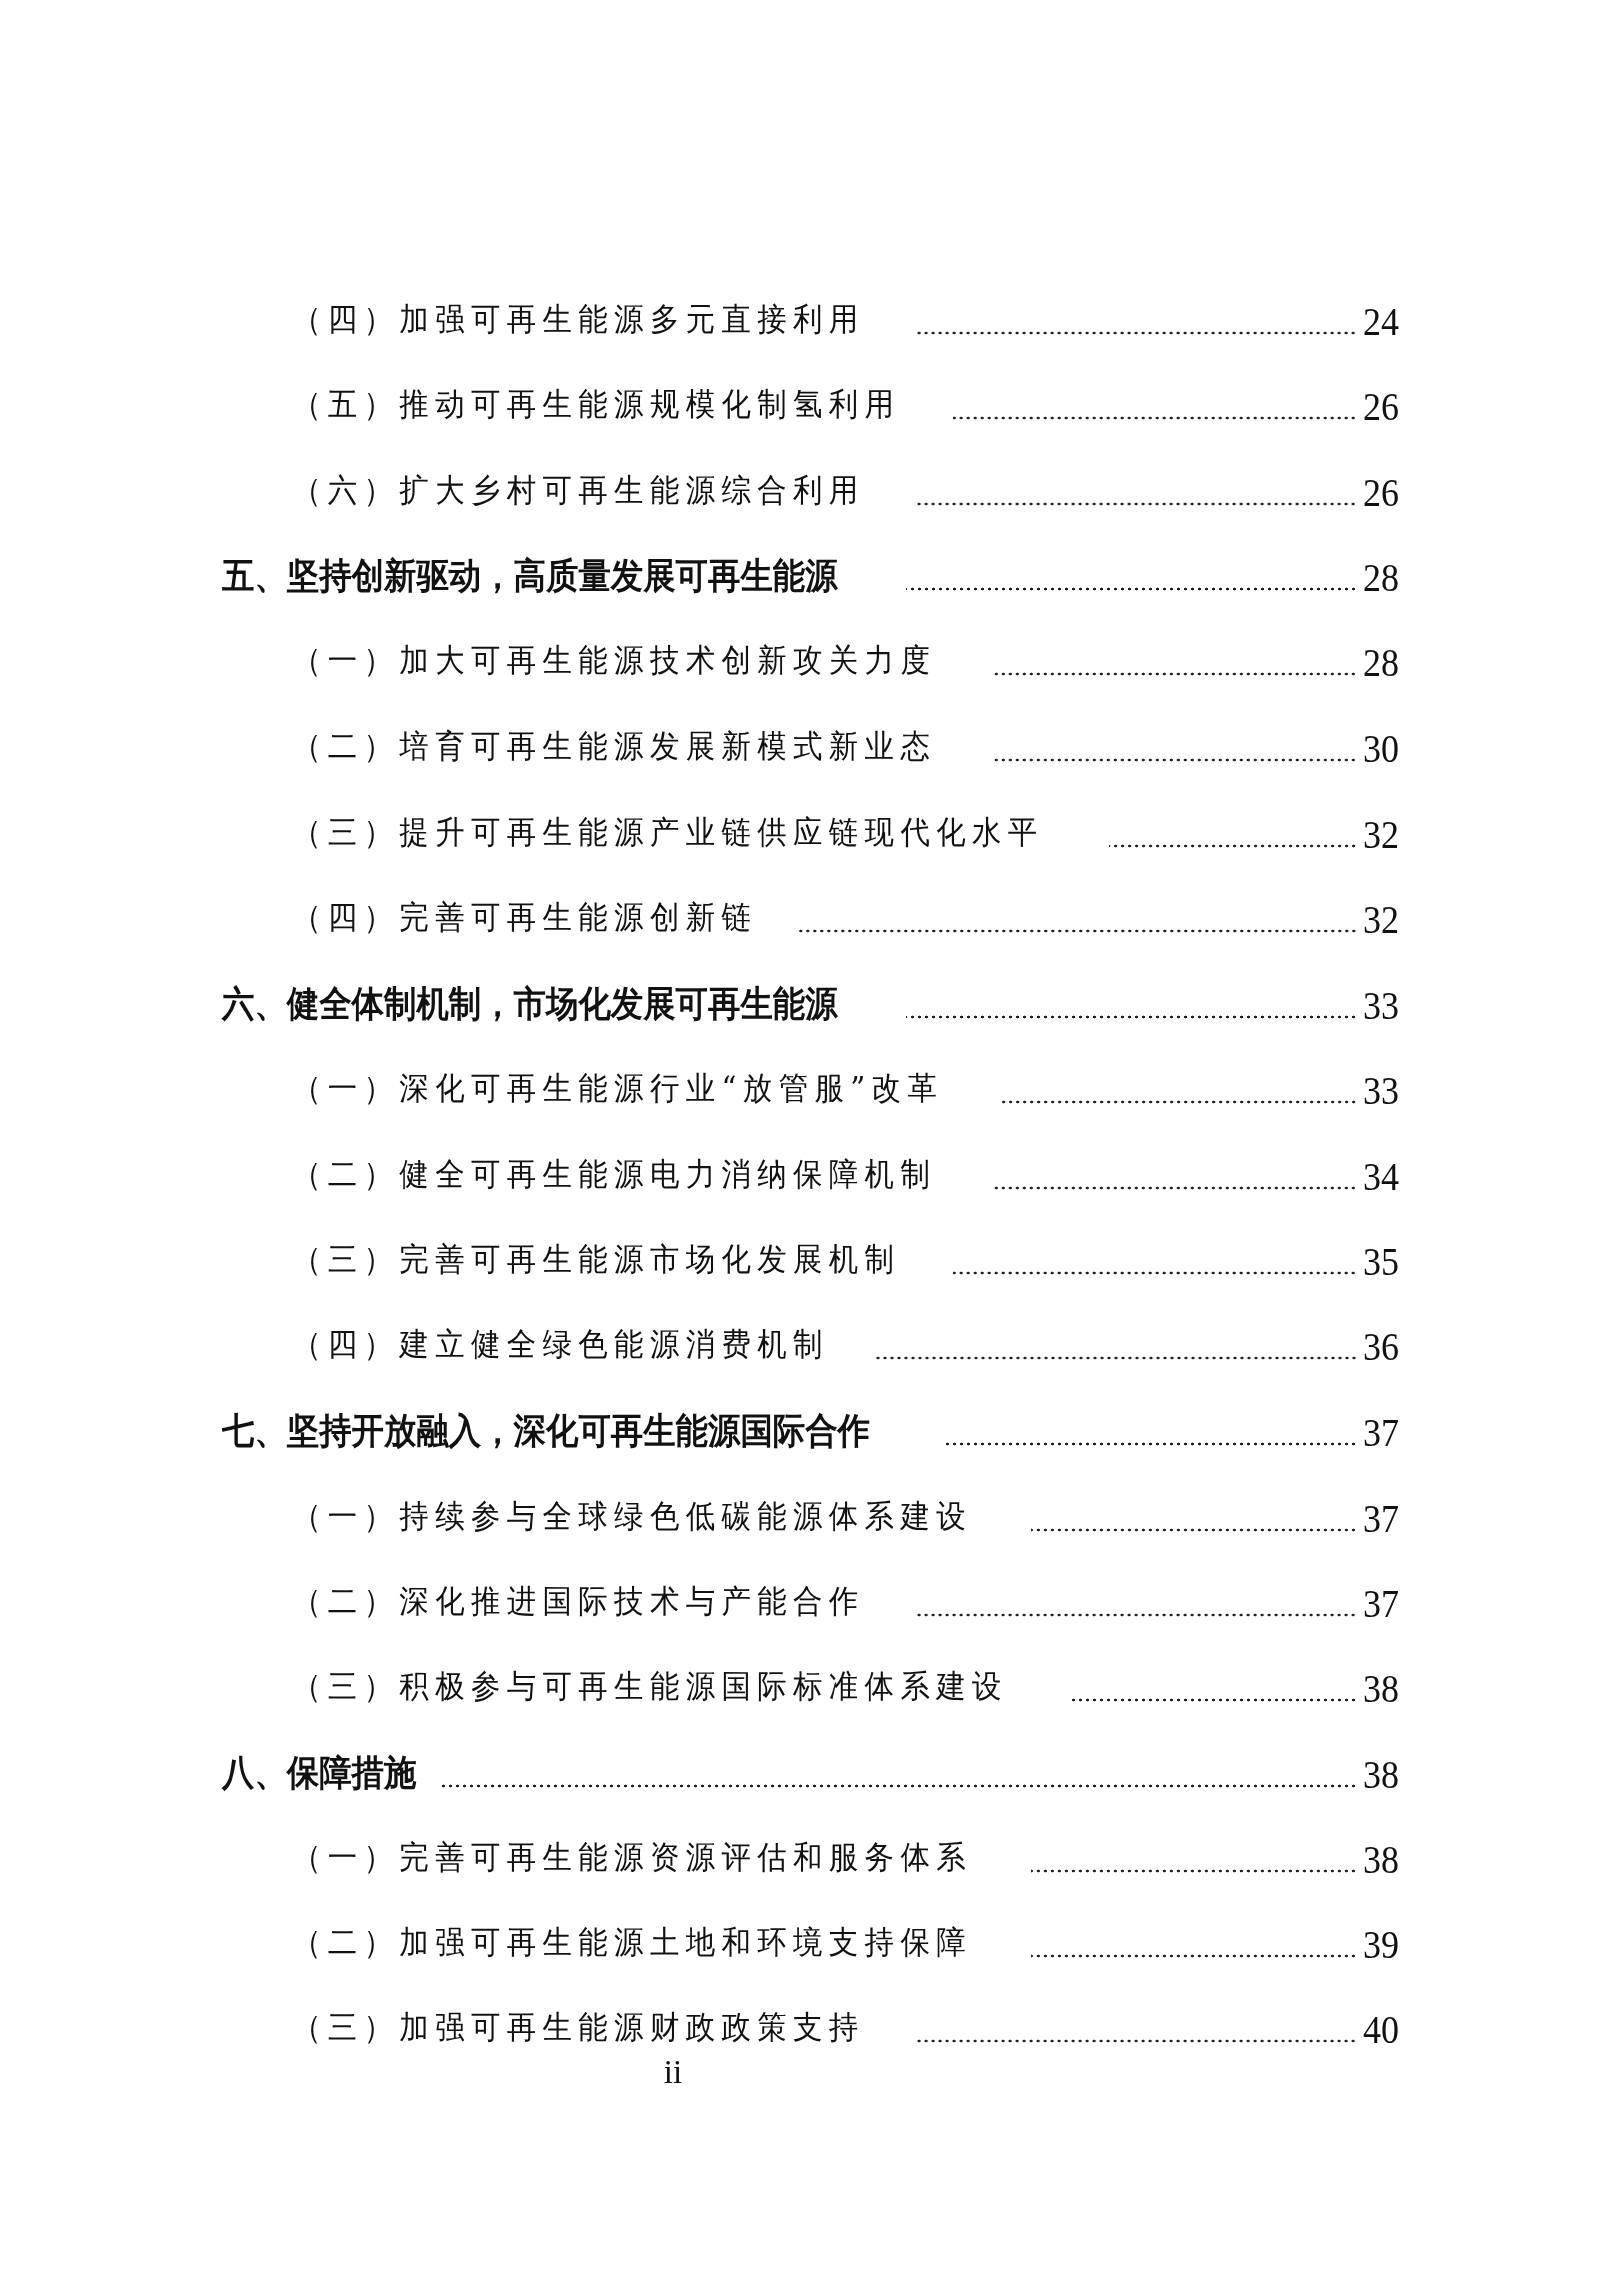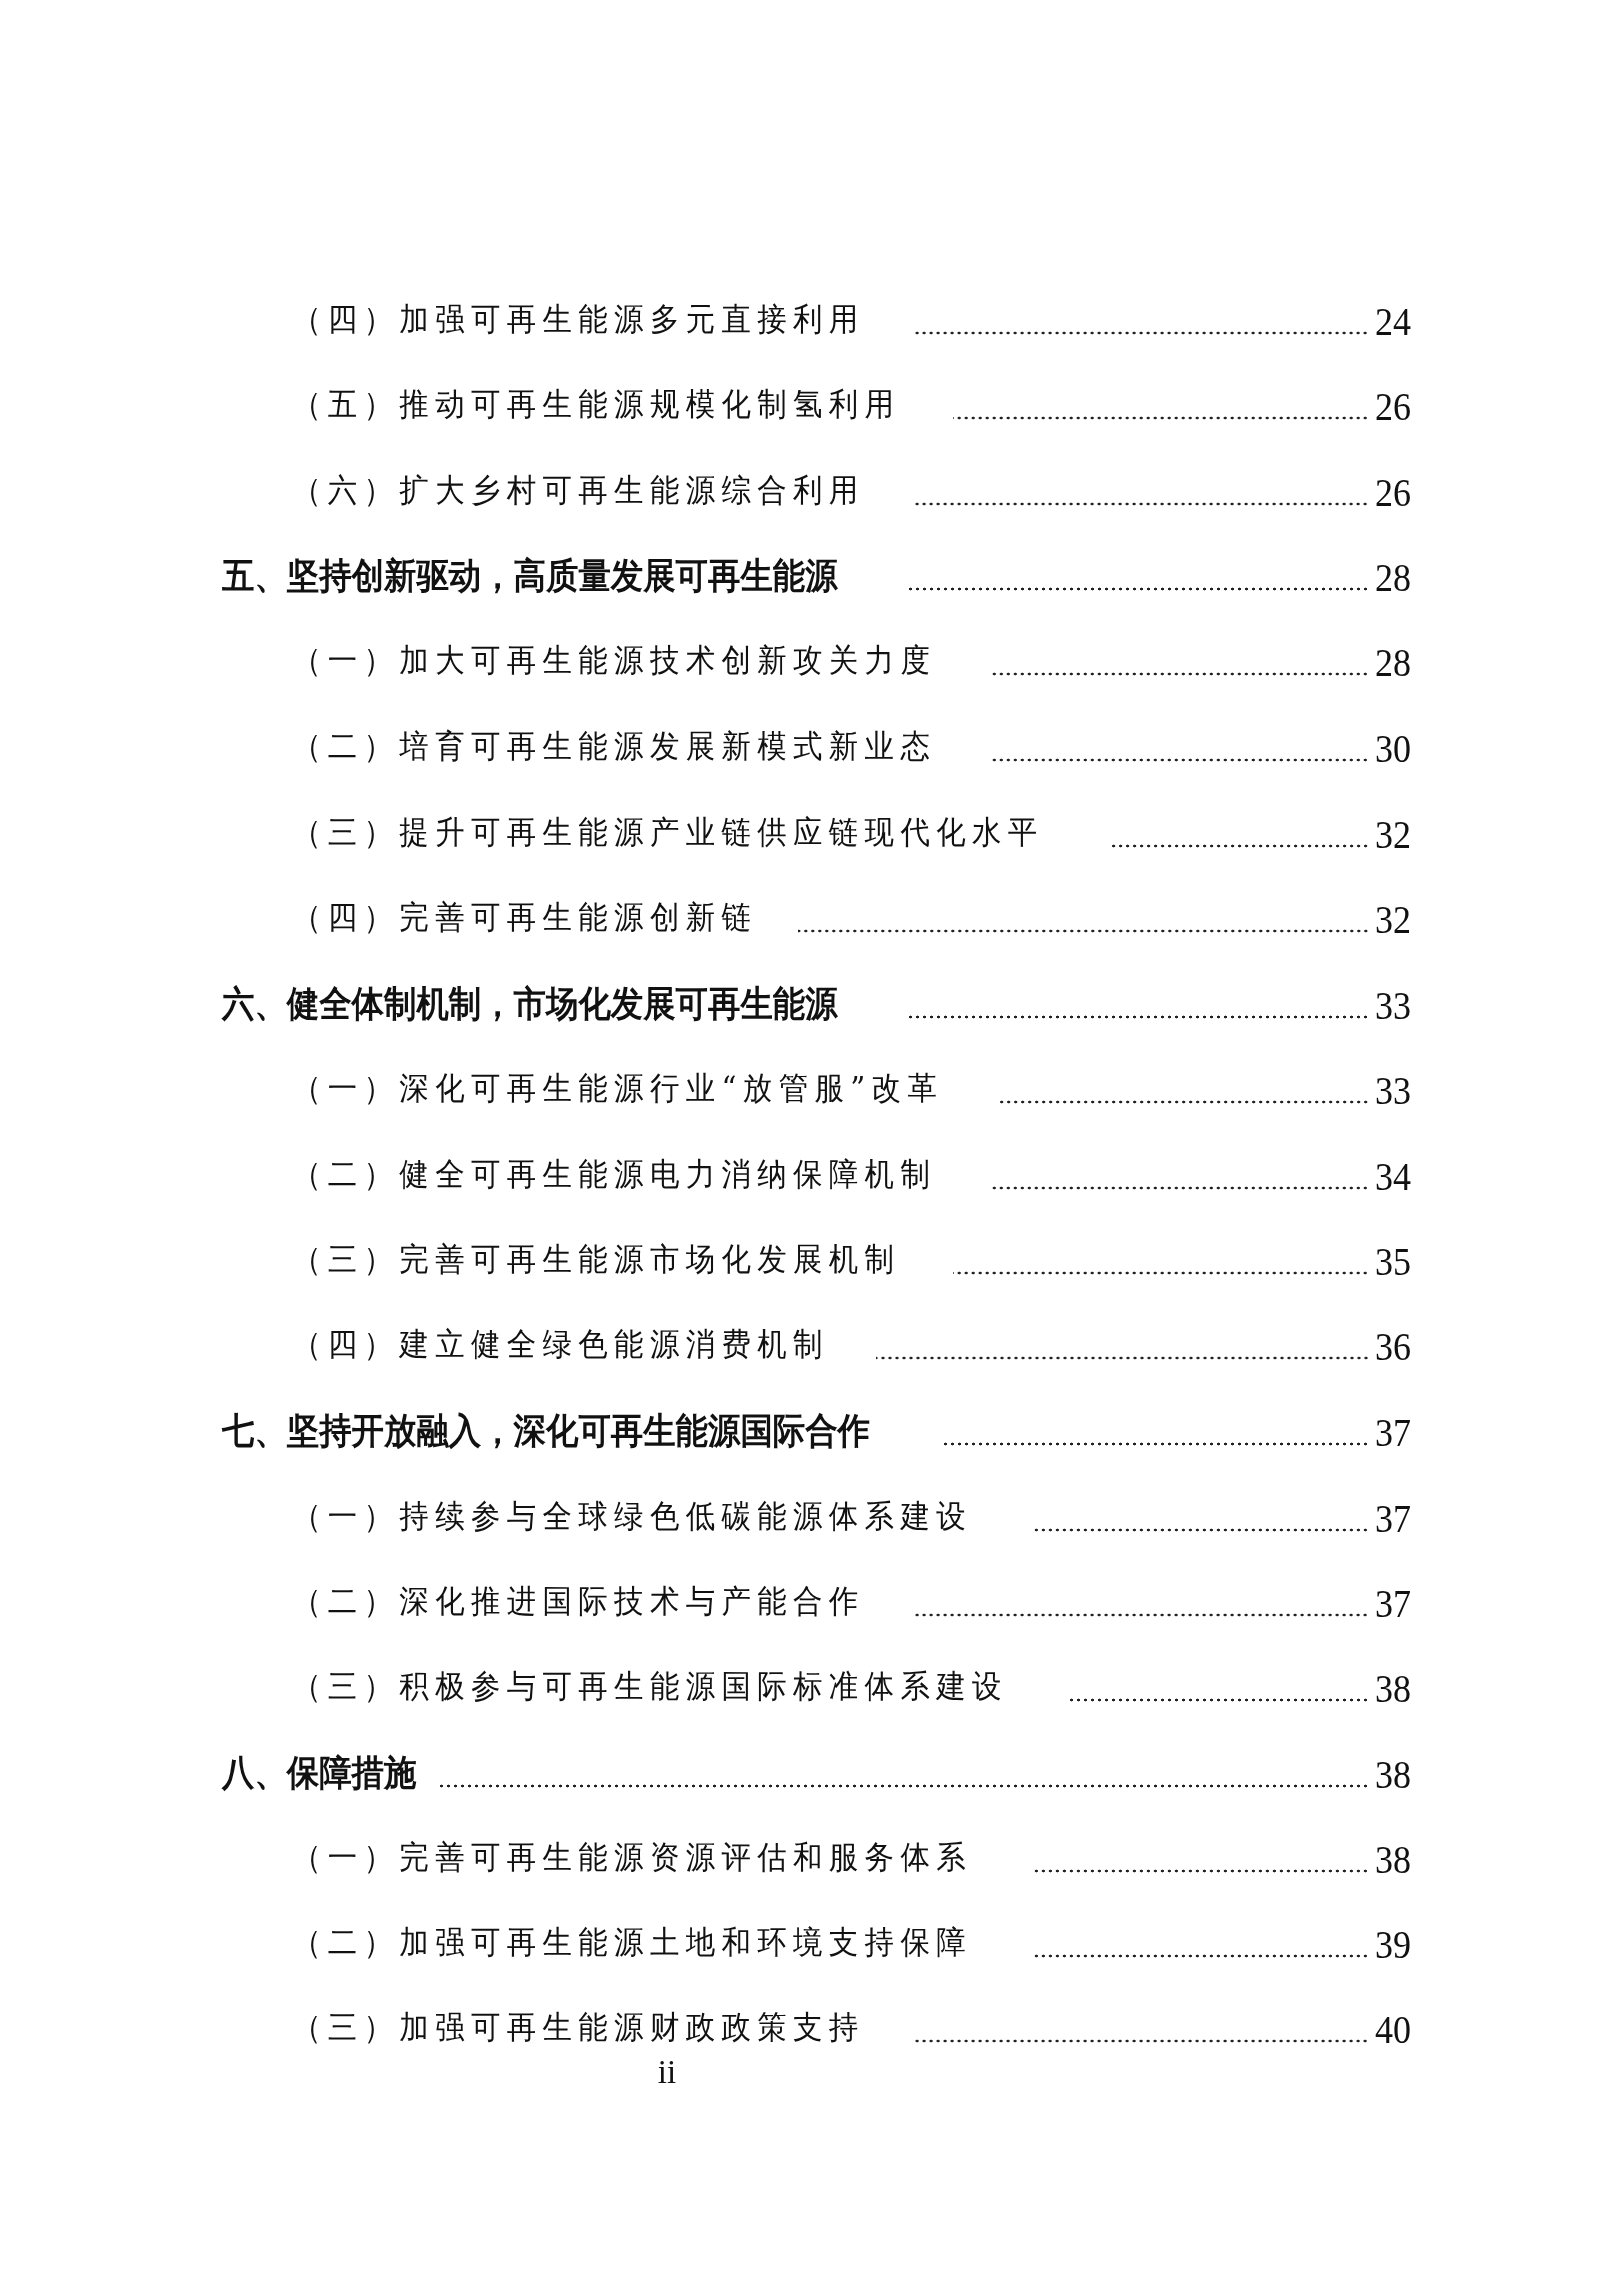--- a/index.html
+++ b/index.html
@@ -1,20 +1,20 @@
 <!DOCTYPE html>
 <html><head>
 <meta charset="utf-8">
 <style>
   html, body { margin: 0; padding: 0; background: #ffffff; }
   body { width: 1621px; height: 2293px; position: relative; overflow: hidden; color: #111; }
   .toc { position: absolute; left: 0; top: 286px; width: 1621px; }
   .row {
     position: absolute; height: 59px; display: flex; align-items: flex-end;
-    right: 210px; white-space: nowrap; justify-content: flex-end;
+    right: 222px; white-space: nowrap; justify-content: flex-end;
   }
   .row.sub { left: 292px; }
   .row.head { left: 222px; }
   .label {
     font-family: "DejaVu Serif", "Liberation Serif", serif;
     font-size: 32px; letter-spacing: 6.9px; line-height: 43px; padding-bottom: 3.9px;
     transform: scaleX(0.92); transform-origin: left bottom;
   }
   .row.head .label {
     font-family: "DejaVu Sans", "Liberation Sans", sans-serif;
@@ -26,21 +26,21 @@
     background-image: radial-gradient(circle, #222 1.2px, transparent 1.6px);
     background-size: 7px 3.9px; background-repeat: repeat-x; background-position: right center;
   }
   .num {
     font-family: "Liberation Serif", "DejaVu Serif", serif;
     font-size: 40px; line-height: 43px; padding-bottom: 2px;
     transform: scaleX(0.9); transform-origin: right bottom;
   }
   .footer {
     position: absolute; top: 2054px; left: 0; width: 1334px; text-align: center;
-    font-family: "Liberation Serif", "DejaVu Serif", serif; font-size: 33px;
+    font-family: "Liberation Serif", "DejaVu Serif", serif; font-size: 33px; padding-left: 6px;
   }
 </style>
 </head>
 <body>
 
 <div class="toc">
   <div class="row sub" style="top:0px">
       <span class="label">（四）加强可再生能源多元直接利用</span>
       <span class="leader"></span>
       <span class="num">24</span>

